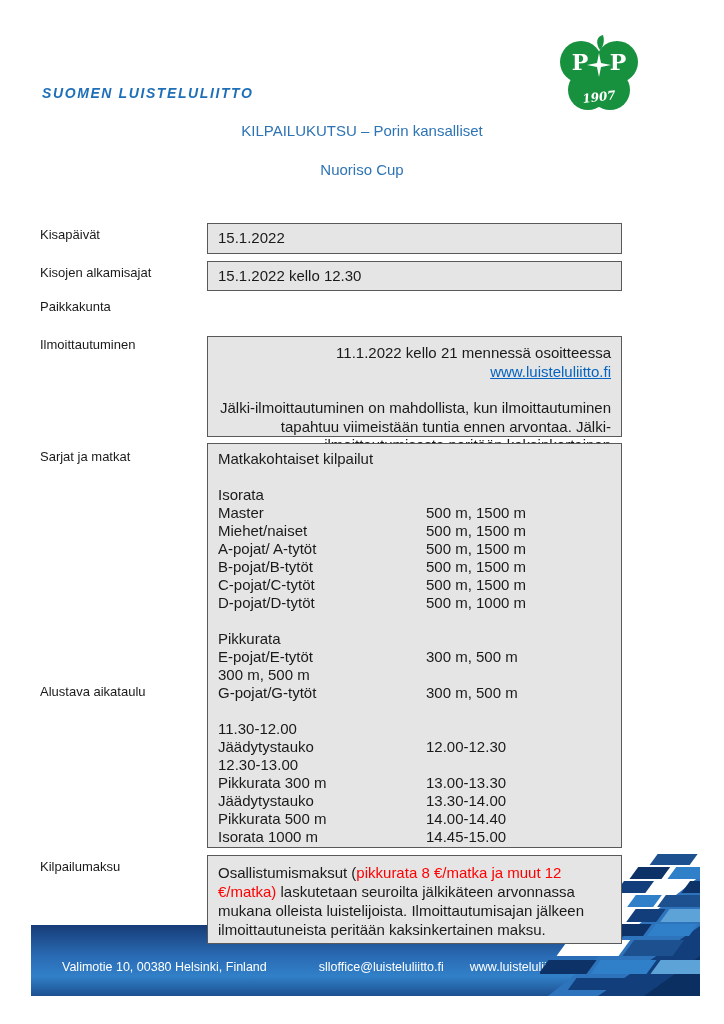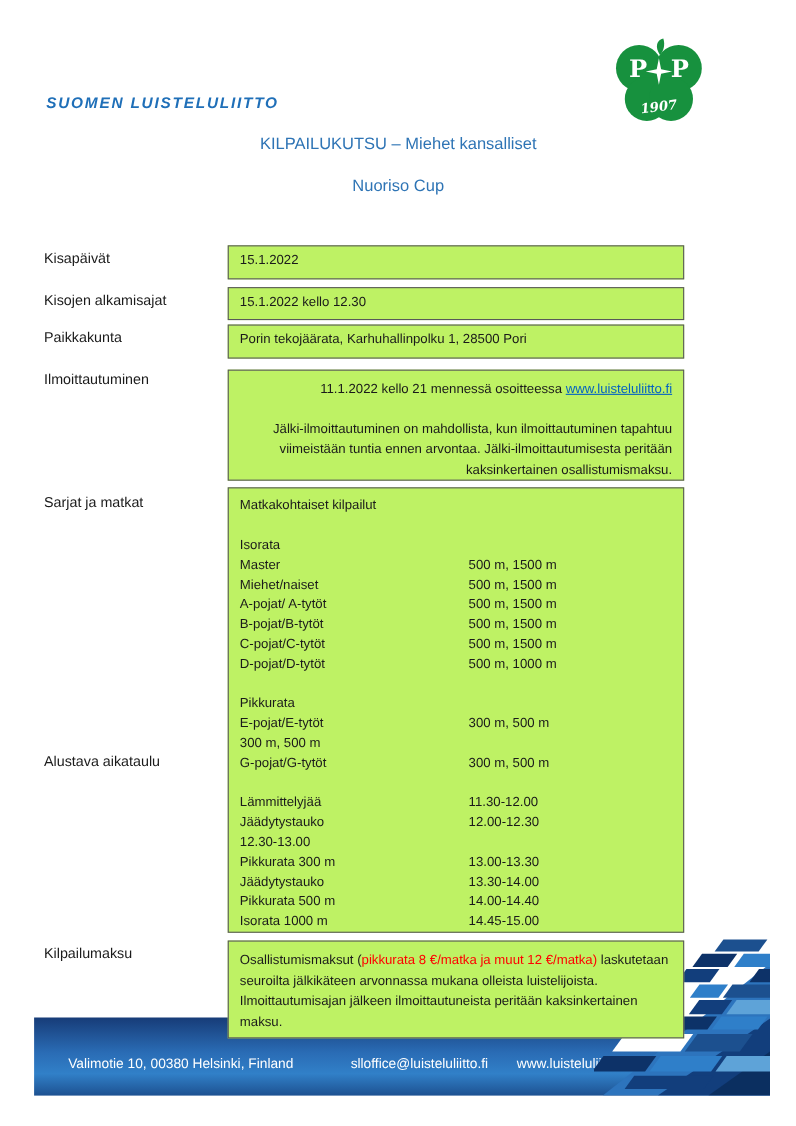--- a/index.html
+++ b/index.html
@@ -20,21 +20,21 @@
     color:#2e74b5; font-size:15px;
   }
   .title-1 { top:122px; }
   .title-2 { top:161px; }
   
   .field-label {
     position:absolute; left:40px; font-size:13px; color:#1a1a1a;
   }
   .box {
     position:absolute; left:207px; width:415px; box-sizing:border-box;
-    border:1px solid #595959; background:#bef264; font-size:12px;
+    border:1px solid #595959; background:#e5e5e5; font-size:15px;
   }
   .box-inner { padding:5px 10px; }
   .box-1 { top:223px; height:31px; }
   .box-2 { top:261px; height:30px; }
   .box-3 { top:295px; height:31px; }
   .box-4 { top:336px; height:101px; }
   .box-4 .box-inner { padding:7px 10px; line-height:18.5px;text-align:right; }
   .box-5 { top:443px; height:405px; }
   .box-5 .box-inner { padding:6px 10px; line-height:18px; }
   .box-6 { top:855px; height:89px; z-index:6; }
@@ -73,37 +73,34 @@
     <circle cx="25" cy="28" r="21" fill="#17913e"></circle>
     <circle cx="61" cy="28" r="21" fill="#17913e"></circle>
     <circle cx="32" cy="56" r="20" fill="#17913e"></circle>
     <circle cx="54" cy="56" r="20" fill="#17913e"></circle>
     <path d="M43,19 L45,29 L55,31 L45,33 L43,43 L41,33 L31,31 L41,29 Z" fill="#ffffff"></path>
     <text x="24" y="36" text-anchor="middle" font-family="DejaVu Serif, serif" font-weight="bold" font-size="22" fill="#ffffff">P</text>
     <text x="62" y="36" text-anchor="middle" font-family="DejaVu Serif, serif" font-weight="bold" font-size="22" fill="#ffffff">P</text>
     <text x="43" y="67" text-anchor="middle" font-family="DejaVu Serif, serif" font-style="italic" font-weight="bold" font-size="12" fill="#ffffff" transform="rotate(-7 43 63)">1907</text>
   </svg>
 
-  <div class="title-line title-1">KILPAILUKUTSU – Miehet kansalliset</div>
+  <div class="title-line title-1">KILPAILUKUTSU – Porin kansalliset</div>
   <div class="title-line title-2">Nuoriso Cup</div>
 
   <div class="field-label" style="top:227px;">Kisapäivät</div>
   <div class="box box-1">
     <div class="box-inner">15.1.2022</div>
   </div>
 
   <div class="field-label" style="top:265px;">Kisojen alkamisajat</div>
   <div class="box box-2">
     <div class="box-inner">15.1.2022 kello 12.30</div>
   </div>
 
   <div class="field-label" style="top:299px;">Paikkakunta</div>
-  <div class="box box-3">
-    <div class="box-inner">Porin tekojäärata, Karhuhallinpolku 1, 28500 Pori</div>
-  </div>
 
   <div class="field-label" style="top:337px;">Ilmoittautuminen</div>
   <div class="box box-4">
     <div class="box-inner">
       <div><span>11.1.2022 kello 21 mennessä osoitteessa </span><a class="doc-link">www.luisteluliitto.fi</a></div>
       <div class="spacer"></div>
       <div>Jälki-ilmoittautuminen on mahdollista, kun ilmoittautuminen tapahtuu viimeistään tuntia ennen arvontaa. Jälki-ilmoittautumisesta peritään kaksinkertainen osallistumismaksu.</div>
     </div>
   </div>
 
@@ -149,21 +146,20 @@
       <div class="pair-row">
           <span>300 m, 500 m</span>
         </div>
       <div class="pair-row">
           <span class="pair-name">G-pojat/G-tytöt</span>
           <span>300 m, 500 m</span>
         </div>
       <div class="spacer"></div>
 
       <div class="pair-row">
-          <span class="pair-name">Lämmittelyjää</span>
           <span>11.30-12.00</span>
         </div>
       <div class="pair-row">
           <span class="pair-name">Jäädytystauko</span>
           <span>12.00-12.30</span>
         </div>
       <div class="pair-row">
           <span>12.30-13.00</span>
         </div>
       <div class="pair-row">

